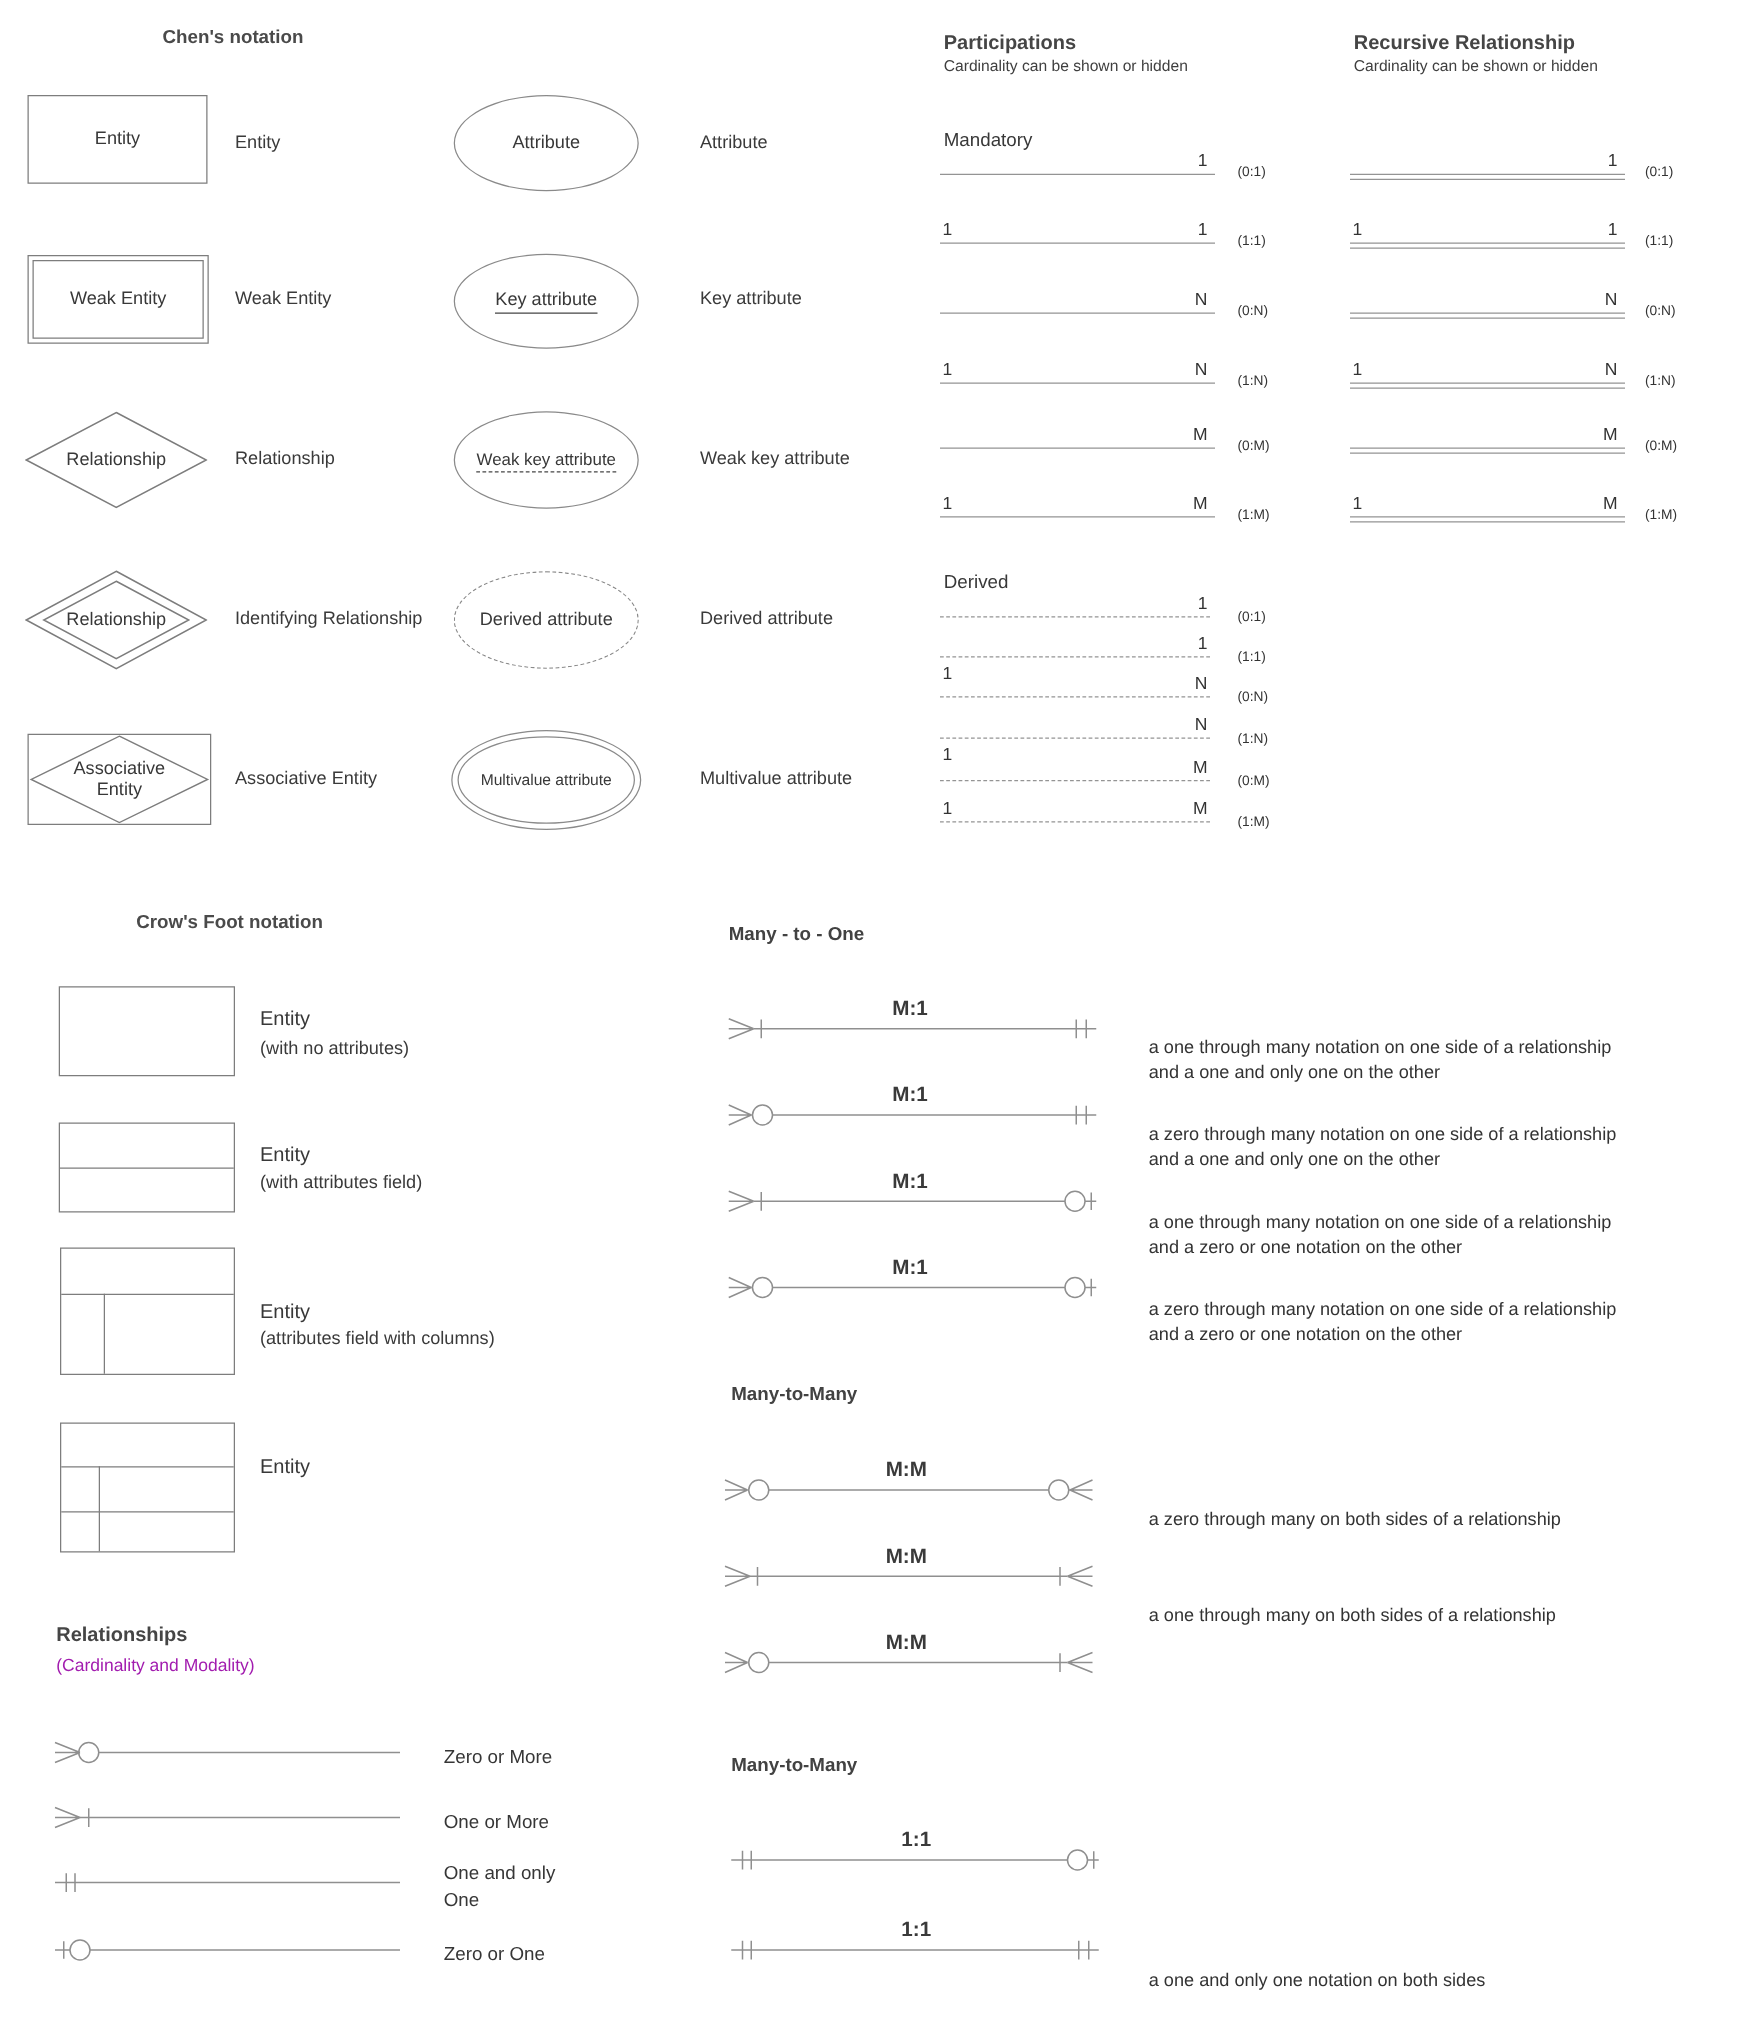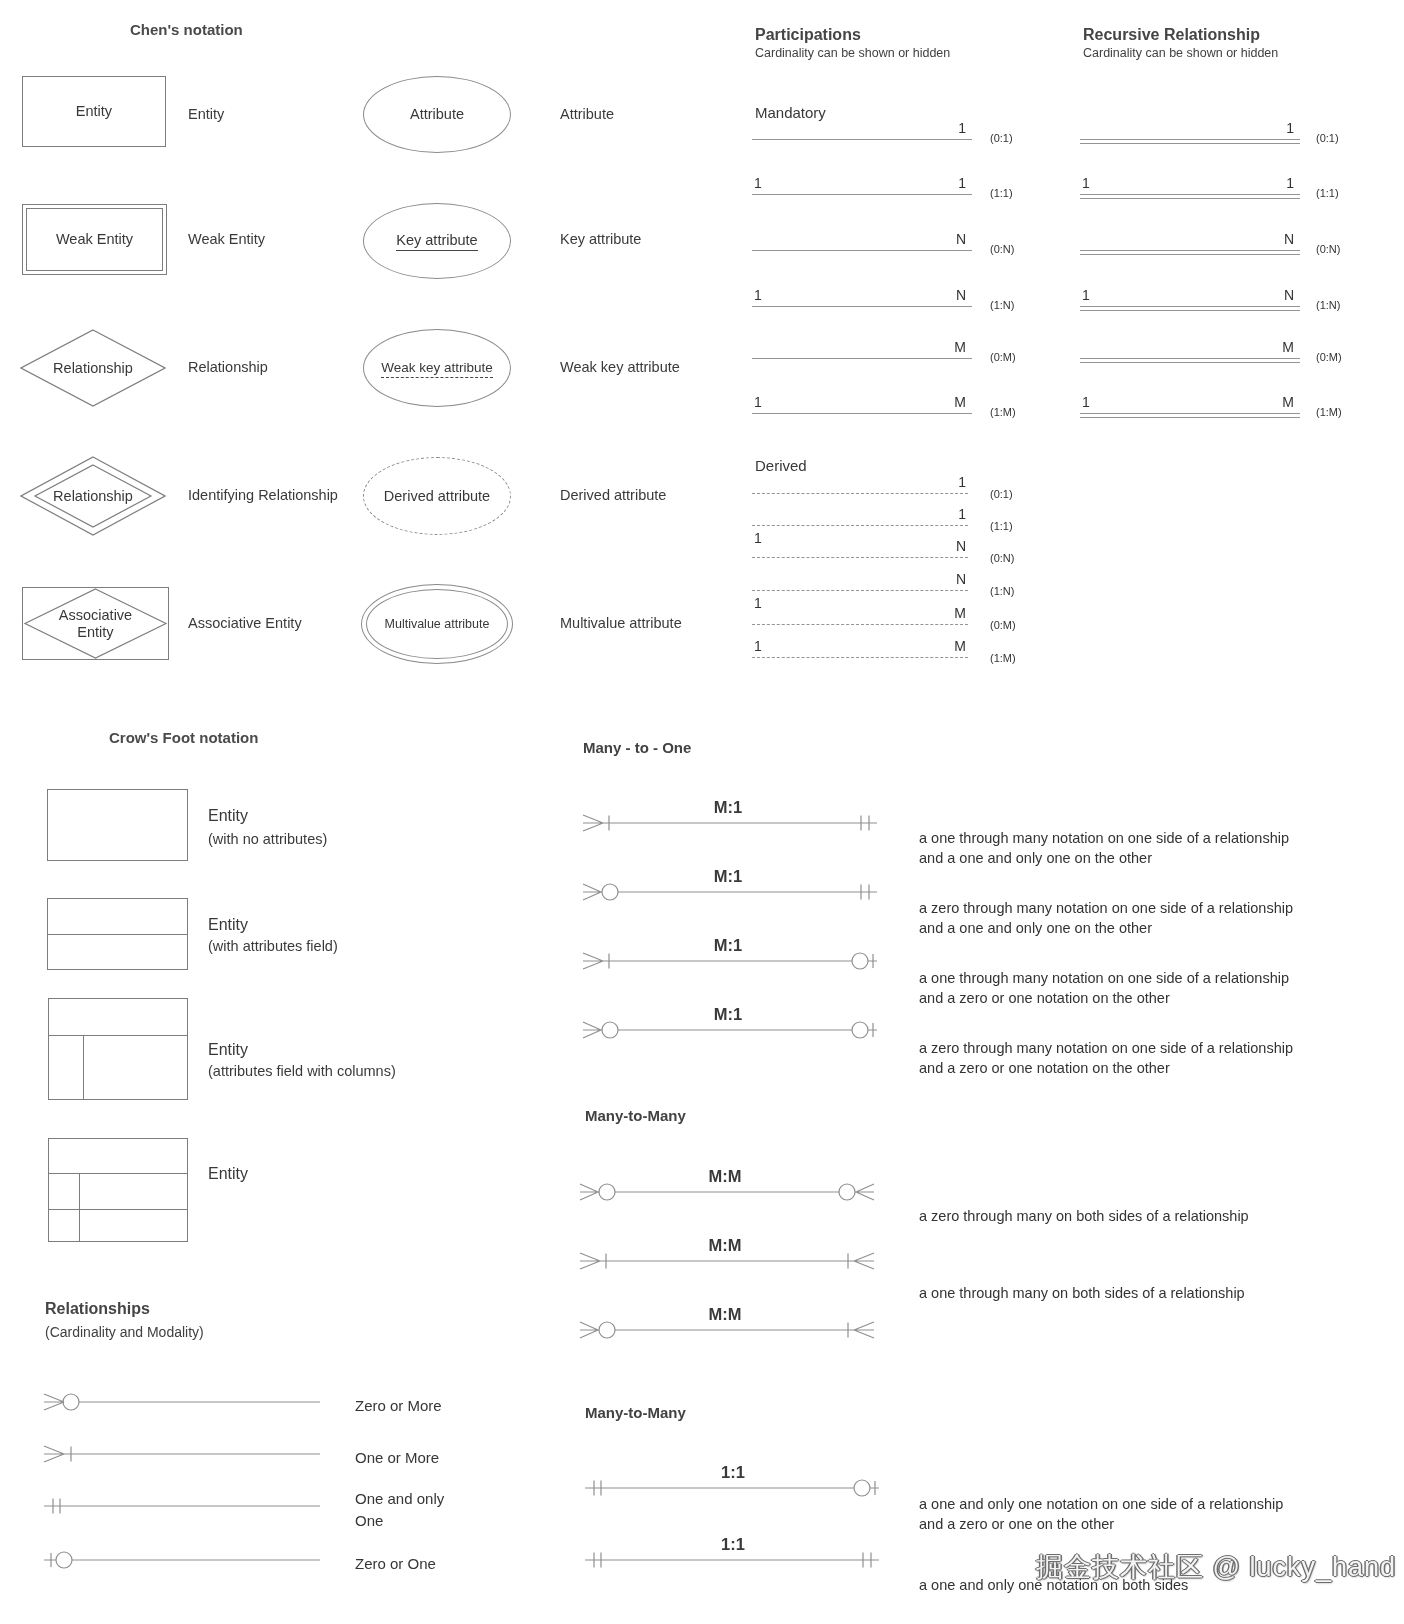--- a/index.html
+++ b/index.html
@@ -3,21 +3,21 @@
 <meta charset="utf-8">
 <style>
   html,body{margin:0;padding:0;background:#ffffff;}
   body{font-family:"Liberation Sans","DejaVu Sans",sans-serif;color:#3a3a3a;}
   #stage{position:relative;width:1404px;height:1624px;background:#fff;overflow:hidden;}
   .abs{position:absolute;}
   
   .h1{font-size:15px;font-weight:700;color:#4a4a4a;white-space:nowrap;}
   .h2{font-size:16px;font-weight:700;color:#454545;white-space:nowrap;}
   .sub{font-size:12.5px;color:#3f3f3f;white-space:nowrap;}
-  .sub2{font-size:14px;color:#404040;white-space:nowrap;text-align:right;}
+  .sub2{font-size:14px;color:#a21caf;white-space:nowrap;text-align:right;}
   .seclab{font-size:15px;color:#383838;white-space:nowrap;}
   .sechead{font-size:15px;font-weight:700;color:#424242;white-space:nowrap;}
   
   .shape{position:absolute;display:flex;align-items:center;justify-content:center;box-sizing:border-box;}
   .rect{border:1px solid #7d7d7d;}
   .inner-rect{position:absolute;inset:3px;border:1px solid #7d7d7d;}
   .ell{border:1px solid #8a8a8a;border-radius:50%;}
   .ell.dashed{border-style:dashed;}
   .inner-ell{position:absolute;inset:4px;border:1px solid #8a8a8a;border-radius:50%;display:flex;align-items:center;justify-content:center;}
   .stext{position:relative;font-size:14.5px;color:#383838;text-align:center;line-height:17px;z-index:2;}
@@ -388,30 +388,25 @@
 
   <div class="abs sechead" style="left:585px;top:1404px">Many-to-Many</div>
 
   <div class="mlabel" style="left:703px;top:1463px">1:1</div>
   <svg class="sym" style="left:585px;top:1477px" width="294" height="22">
     <line x1="0" y1="11" x2="294" y2="11"></line>
     <path d="M9,3.5 L9,18.5 M16,3.5 L16,18.5"></path>
     <circle cx="277" cy="11" r="8"></circle>
     <path d="M290,4 L290,18"></path>
   </svg>
-  <div class="desc" style="left:919px;top:1471px">
-    <div>a one and only one notation on one side of a relationship</div>
-    <div>and a zero or one on the other</div>
-  </div>
 
   <div class="mlabel" style="left:703px;top:1535px">1:1</div>
   <svg class="sym" style="left:585px;top:1549px" width="294" height="22">
     <line x1="0" y1="11" x2="294" y2="11"></line>
     <path d="M9,3.5 L9,18.5 M16,3.5 L16,18.5"></path>
     <path d="M278,3.5 L278,18.5 M286,3.5 L286,18.5"></path>
   </svg>
   <div class="desc" style="left:919px;top:1552px">
     <div>a one and only one notation on both sides</div>
   </div>
 
-  <div class="wm" style="left:1036px;top:1549px">掘金技术社区 @ lucky_hand</div>
 
 </div>
 
 </body></html>

